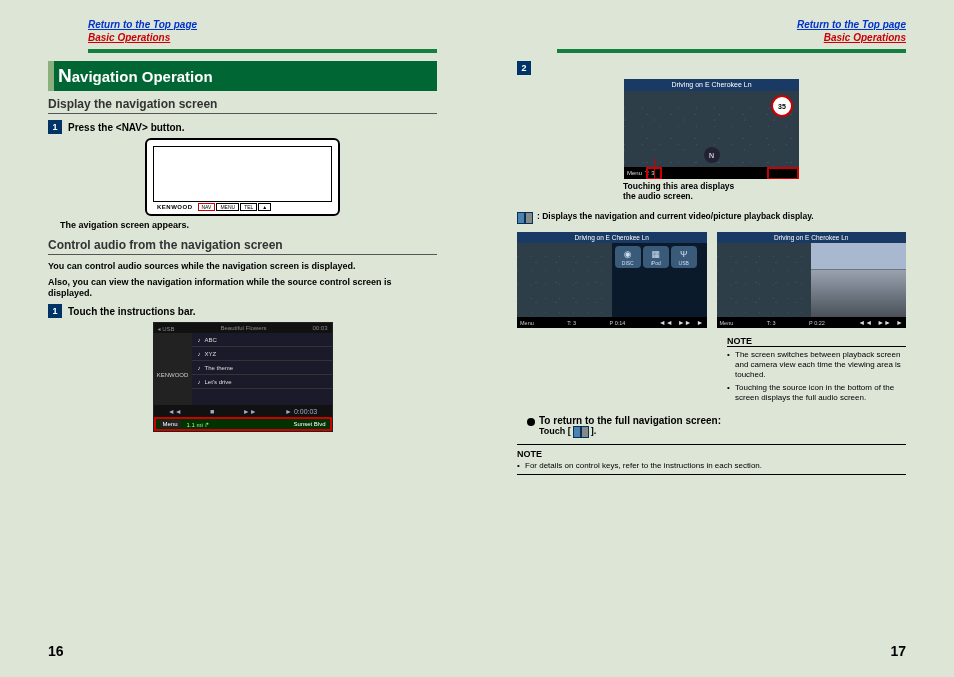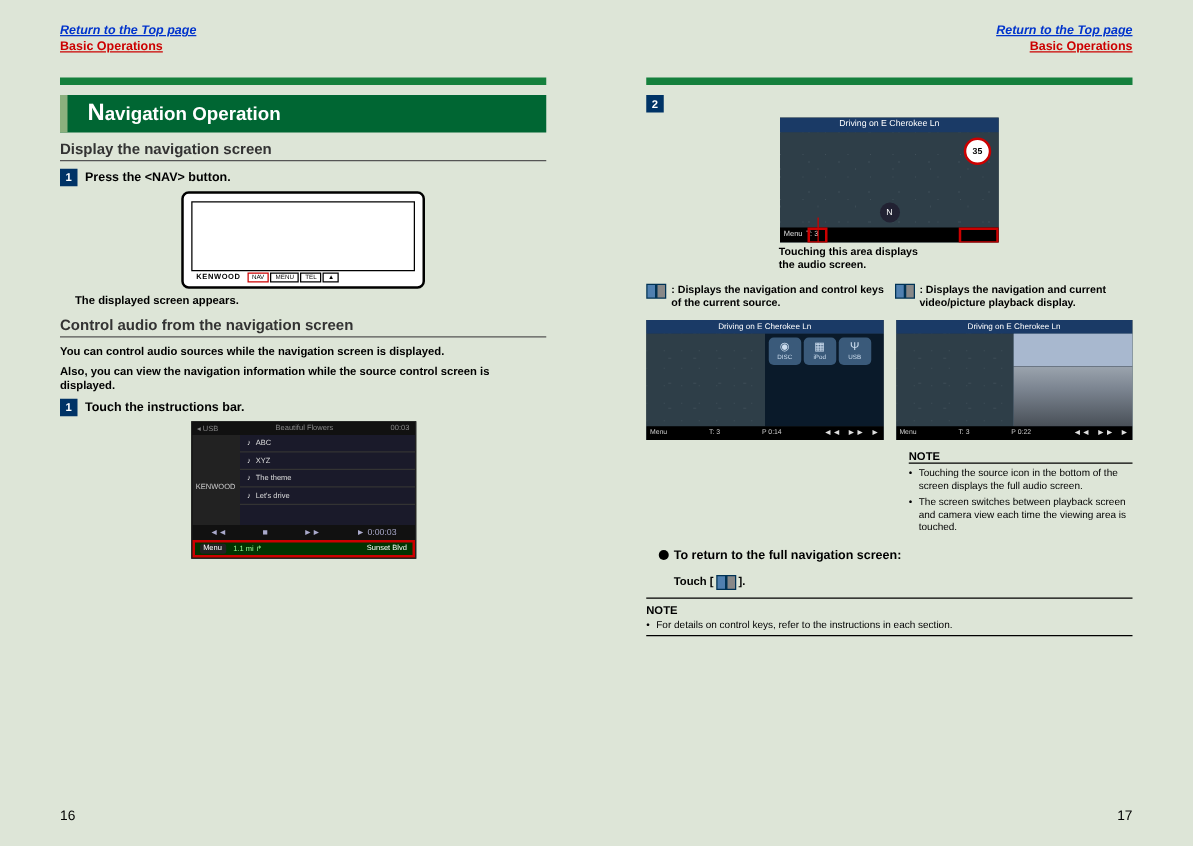--- a/index.html
+++ b/index.html
@@ -8,30 +8,30 @@
     font-family: Arial, Helvetica, sans-serif;
     font-size: 10px;
     color: #000;
     width: 954px;
     height: 677px;
     position: relative;
   }
   .page-container { display: flex; width: 954px; height: 677px; }
   .page { width: 477px; padding: 18px 40px 26px 48px; position: relative; }
   .page.right { padding: 18px 48px 26px 40px; }
-  .top-links { font-size: 10px; font-weight: bold; margin-bottom: 8px; }
+  .top-links { font-size: 10px; font-weight: bold; margin-bottom: 8px; margin-left: 40px; }
   .page.right .top-links { text-align: right; }
   .link-top { color: #0033cc; font-style: italic; text-decoration: underline; display:block; line-height: 1.3; }
-  .link-basic { color: #cc0000; text-decoration: underline; display:block; line-height: 1.3; border-bottom: 6px solid #15803d; padding-bottom: 18px;}
+  .link-basic { color: #cc0000; font-style: italic; text-decoration: underline; display:block; line-height: 1.3; border-bottom: 4px solid #15803d; padding-bottom: 5px;}
   
   .section-title-bar {
     background: #006633;
     border-left: 6px solid #8bb07e;
     color: #fff;
-    padding: 4px 10px 4px 16px;
+    padding: 4px 10px 4px 4px;
     font-size: 15px;
     font-weight: bold;
     margin-bottom: 6px;
   }
   .section-title-bar .first-letter { font-size: 19px; }
   .body-text { font-size: 9px; font-weight: bold; line-height: 1.3; margin-bottom: 4px; }
   
   .subhead { font-size: 12px; font-weight: bold; color: #333; border-bottom: 1px solid #555; padding-bottom: 2px; margin: 6px 0 6px 0; }
   
   .step { display: flex; align-items: center; gap: 6px; margin: 4px 0; font-size: 10px; font-weight: bold;}
@@ -122,31 +122,31 @@
   .small-map .bottombar span{color:#ccc; font-size:5.5px;}
   .small-map .bottombar .pctls{display:flex; gap:5px;}
   .small-map .bottombar .pctls i{color:#ddd; font-style:normal; font-size:7px;}
   
   .note-box{ margin:6px 0 0 210px; font-size:8px; }
   .note-box .note-title{font-weight:bold; border-bottom:1px solid #000; display:block; margin-bottom:3px; font-size:9px;}
   .note-box ul{list-style:none; padding:0;}
   .note-box li{position:relative; padding-left:8px; line-height:1.25; margin-bottom:3px;}
   .note-box li::before{content:"•"; position:absolute; left:0;}
   
-  .return-full{font-size:10px; font-weight:bold; margin:12px 0 10px 10px;}
+  .return-full{font-size:10px; font-weight:bold; margin:12px 0 0 10px;}
   .return-full .dot{display:inline-block; width:8px; height:8px; background:#000; border-radius:50%; vertical-align:middle; margin-right:4px;}
   .return-sub{font-size:9px; font-weight:bold; margin:0 0 6px 22px;}
   
   .bottom-note { border-top:1px solid #000; border-bottom:1px solid #000; padding:4px 0; margin-top:6px;}
   .bottom-note .note-title{font-weight:bold; font-size:9px; display:block; margin-bottom:2px;}
   .bottom-note ul{list-style:none; padding:0; font-size:8px;}
   .bottom-note li{position:relative; padding-left:8px;}
   .bottom-note li::before{content:"•"; position:absolute; left:0;}
   
-  .page-num { position:absolute; bottom:18px; font-size:11px; font-weight:normal;margin-top:12px;}
+  .page-num { position:absolute; bottom:18px; font-size:14px; font-weight:bold;margin-top:12px;}
   .page-num.l{ left:48px;}
   .page-num.r{ right:48px;}
 </style>
 </head>
 <body>
 
 <div class="page-container">
 
   <div class="page left">
     <div class="top-links">
@@ -170,21 +170,21 @@
       <div class="device-inner"></div>
       <div class="device-row">
         <span class="device-brand">KENWOOD</span>
         <span class="device-btn hl">NAV</span>
         <span class="device-btn">MENU</span>
         <span class="device-btn">TEL</span>
         <span class="device-btn">▲</span>
       </div>
     </div>
 
-    <p class="caption">The displayed screen appears.</p>
+    <p class="caption">The avigation screen appears.</p>
 
     <div class="subhead">Control audio from the navigation screen</div>
     <p class="body-text">You can control audio sources while the navigation screen is displayed.</p>
     <p class="body-text">Also, you can view the navigation information while the source control screen is displayed.</p>
 
     <div class="step">
       <span class="step-num">1</span>
       <span>Touch the instructions bar.</span>
     </div>
 
@@ -241,24 +241,20 @@
       <div class="rline"></div>
       <div class="hl-right"></div>
     </div>
 
     <div class="map-caption">
       <span>Touching this area displays</span><br>
       <span>the audio screen.</span>
     </div>
 
     <div class="icon-desc-row">
-      <div class="icon-desc">
-        <span class="mini-icon"></span>
-        <span>: Displays the navigation and control keys of the current source.</span>
-      </div>
       <div class="icon-desc">
         <span class="mini-icon"></span>
         <span>: Displays the navigation and current video/picture playback display.</span>
       </div>
     </div>
 
     <div class="two-maps">
       <div class="small-map">
         <div class="titlebar">Driving on E Cherokee Ln</div>
         <div class="lmap"></div>
@@ -300,22 +296,22 @@
               <i>►►</i>
               <i>►</i>
             </span>
         </div>
       </div>
     </div>
 
     <div class="note-box">
       <span class="note-title">NOTE</span>
       <ul>
+        <li>The screen switches between playback screen and camera view each time the viewing area is touched.</li>
         <li>Touching the source icon in the bottom of the screen displays the full audio screen.</li>
-        <li>The screen switches between playback screen and camera view each time the viewing area is touched.</li>
       </ul>
     </div>
 
     <div class="return-full">
       <span class="dot"></span><span>To return to the full navigation screen:</span>
     </div>
     <div class="return-sub">
       <span>Touch [</span><span class="right-step2-icons"></span><span>].</span>
     </div>
 

